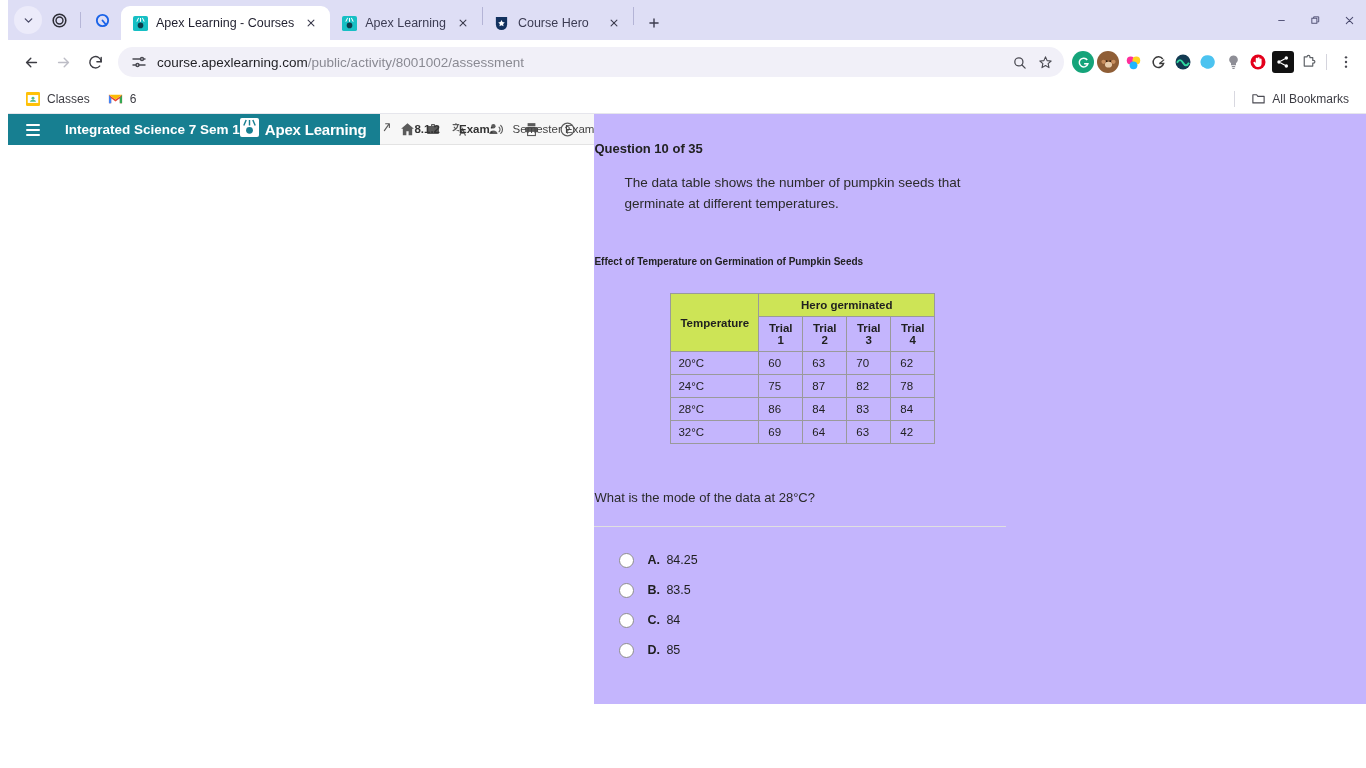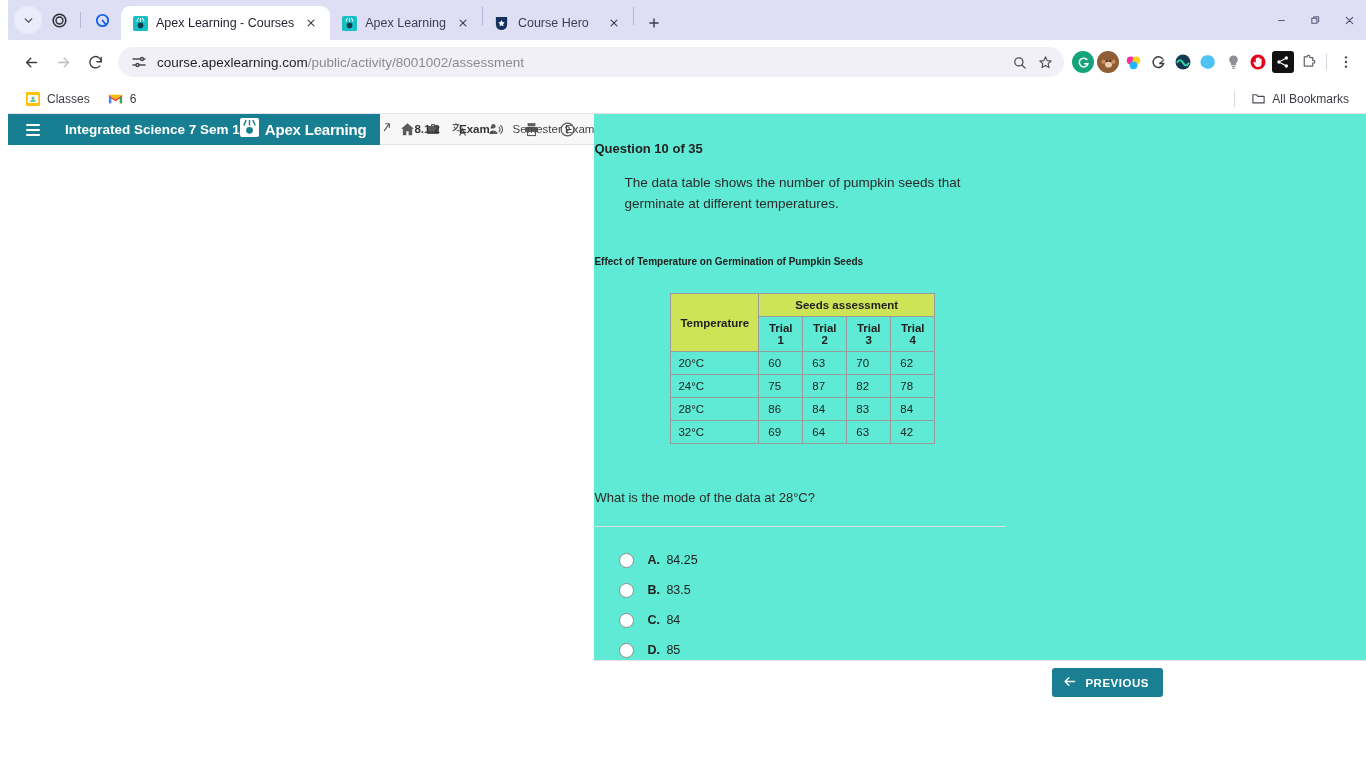--- a/index.html
+++ b/index.html
@@ -113,21 +113,21 @@
     position: absolute; left: 0; right: 0; display: flex; align-items: center;
     justify-content: space-between; gap: 7px; pointer-events: none;
   }
   .crumb > * { pointer-events: auto; }
   .crumb-num { font-size: 11.5px; font-weight: bold; color: #333; }
   .crumb-type { font-size: 11.5px; font-weight: bold; color: #333; }
   .crumb-name { font-size: 11.5px; color: #444; }
   .subbar-right { margin-left: auto; display: flex; align-items: center; gap: 10px; }
 
   
-  .content { flex: 1; overflow: hidden; position: relative; background: #5eead4; }
+  .content { flex: 1; overflow: hidden; position: relative; background: #c4b5fd; }
   .inner { padding: 27px 0 0 0; }
   .wrap { width: 900px; margin: 0 auto; padding-left: 0; }
 
   .q-head { font-size: 13px; font-weight: bold; color: #222; margin: 0 0 16px 0; }
   .q-stem { font-size: 13.5px; color: #2b2b2b; line-height: 1.56; margin: 0 0 0 30px; max-width: 350px; }
 
   .tbl-title { font-size: 10px; font-weight: bold; color: #222; margin: 42px 0 0 0; }
 
   table.data { border-collapse: collapse; margin: 26px 0 0 76px; }
   table.data th, table.data td {
@@ -505,21 +505,21 @@
 
           <div class="q-head">Question 10 of 35</div>
           <div class="q-stem">The data table shows the number of pumpkin seeds that germinate at different temperatures.</div>
 
           <div class="tbl-title">Effect of Temperature on Germination of Pumpkin Seeds</div>
 
           <table class="data">
             <thead>
               <tr>
                 <th class="hdr-green lead c-temp" rowspan="2">Temperature</th>
-                <th class="hdr-green" colspan="4">Seeds assessment</th>
+                <th class="hdr-green" colspan="4">Hero germinated</th>
               </tr>
               <tr>
                 <th class="c-trial">Trial 1</th>
                 <th class="c-trial">Trial 2</th>
                 <th class="c-trial">Trial 3</th>
                 <th class="c-trial">Trial 4</th>
               </tr>
             </thead>
             <tbody>
               <tr>
@@ -575,26 +575,16 @@
             <div class="choice">
               <span class="radio"></span>
               <span class="ch-letter">D.</span>
               <span class="ch-text">85</span>
             </div>
           </div>
 
         </div>
       </div>
 
-      <div class="footer">
-        <button class="prev-btn">
-          <span>
-            <svg viewBox="0 0 24 24" fill="none" stroke="#ffffff" stroke-width="2.2" stroke-linecap="round" stroke-linejoin="round">
-                <path d="M20 12 H5 M11 6 L5 12 L11 18"></path>
-              </svg>
-          </span>
-          <span>PREVIOUS</span>
-        </button>
-      </div>
     </div>
 
   </div>
 </div>
 
 </body></html>

